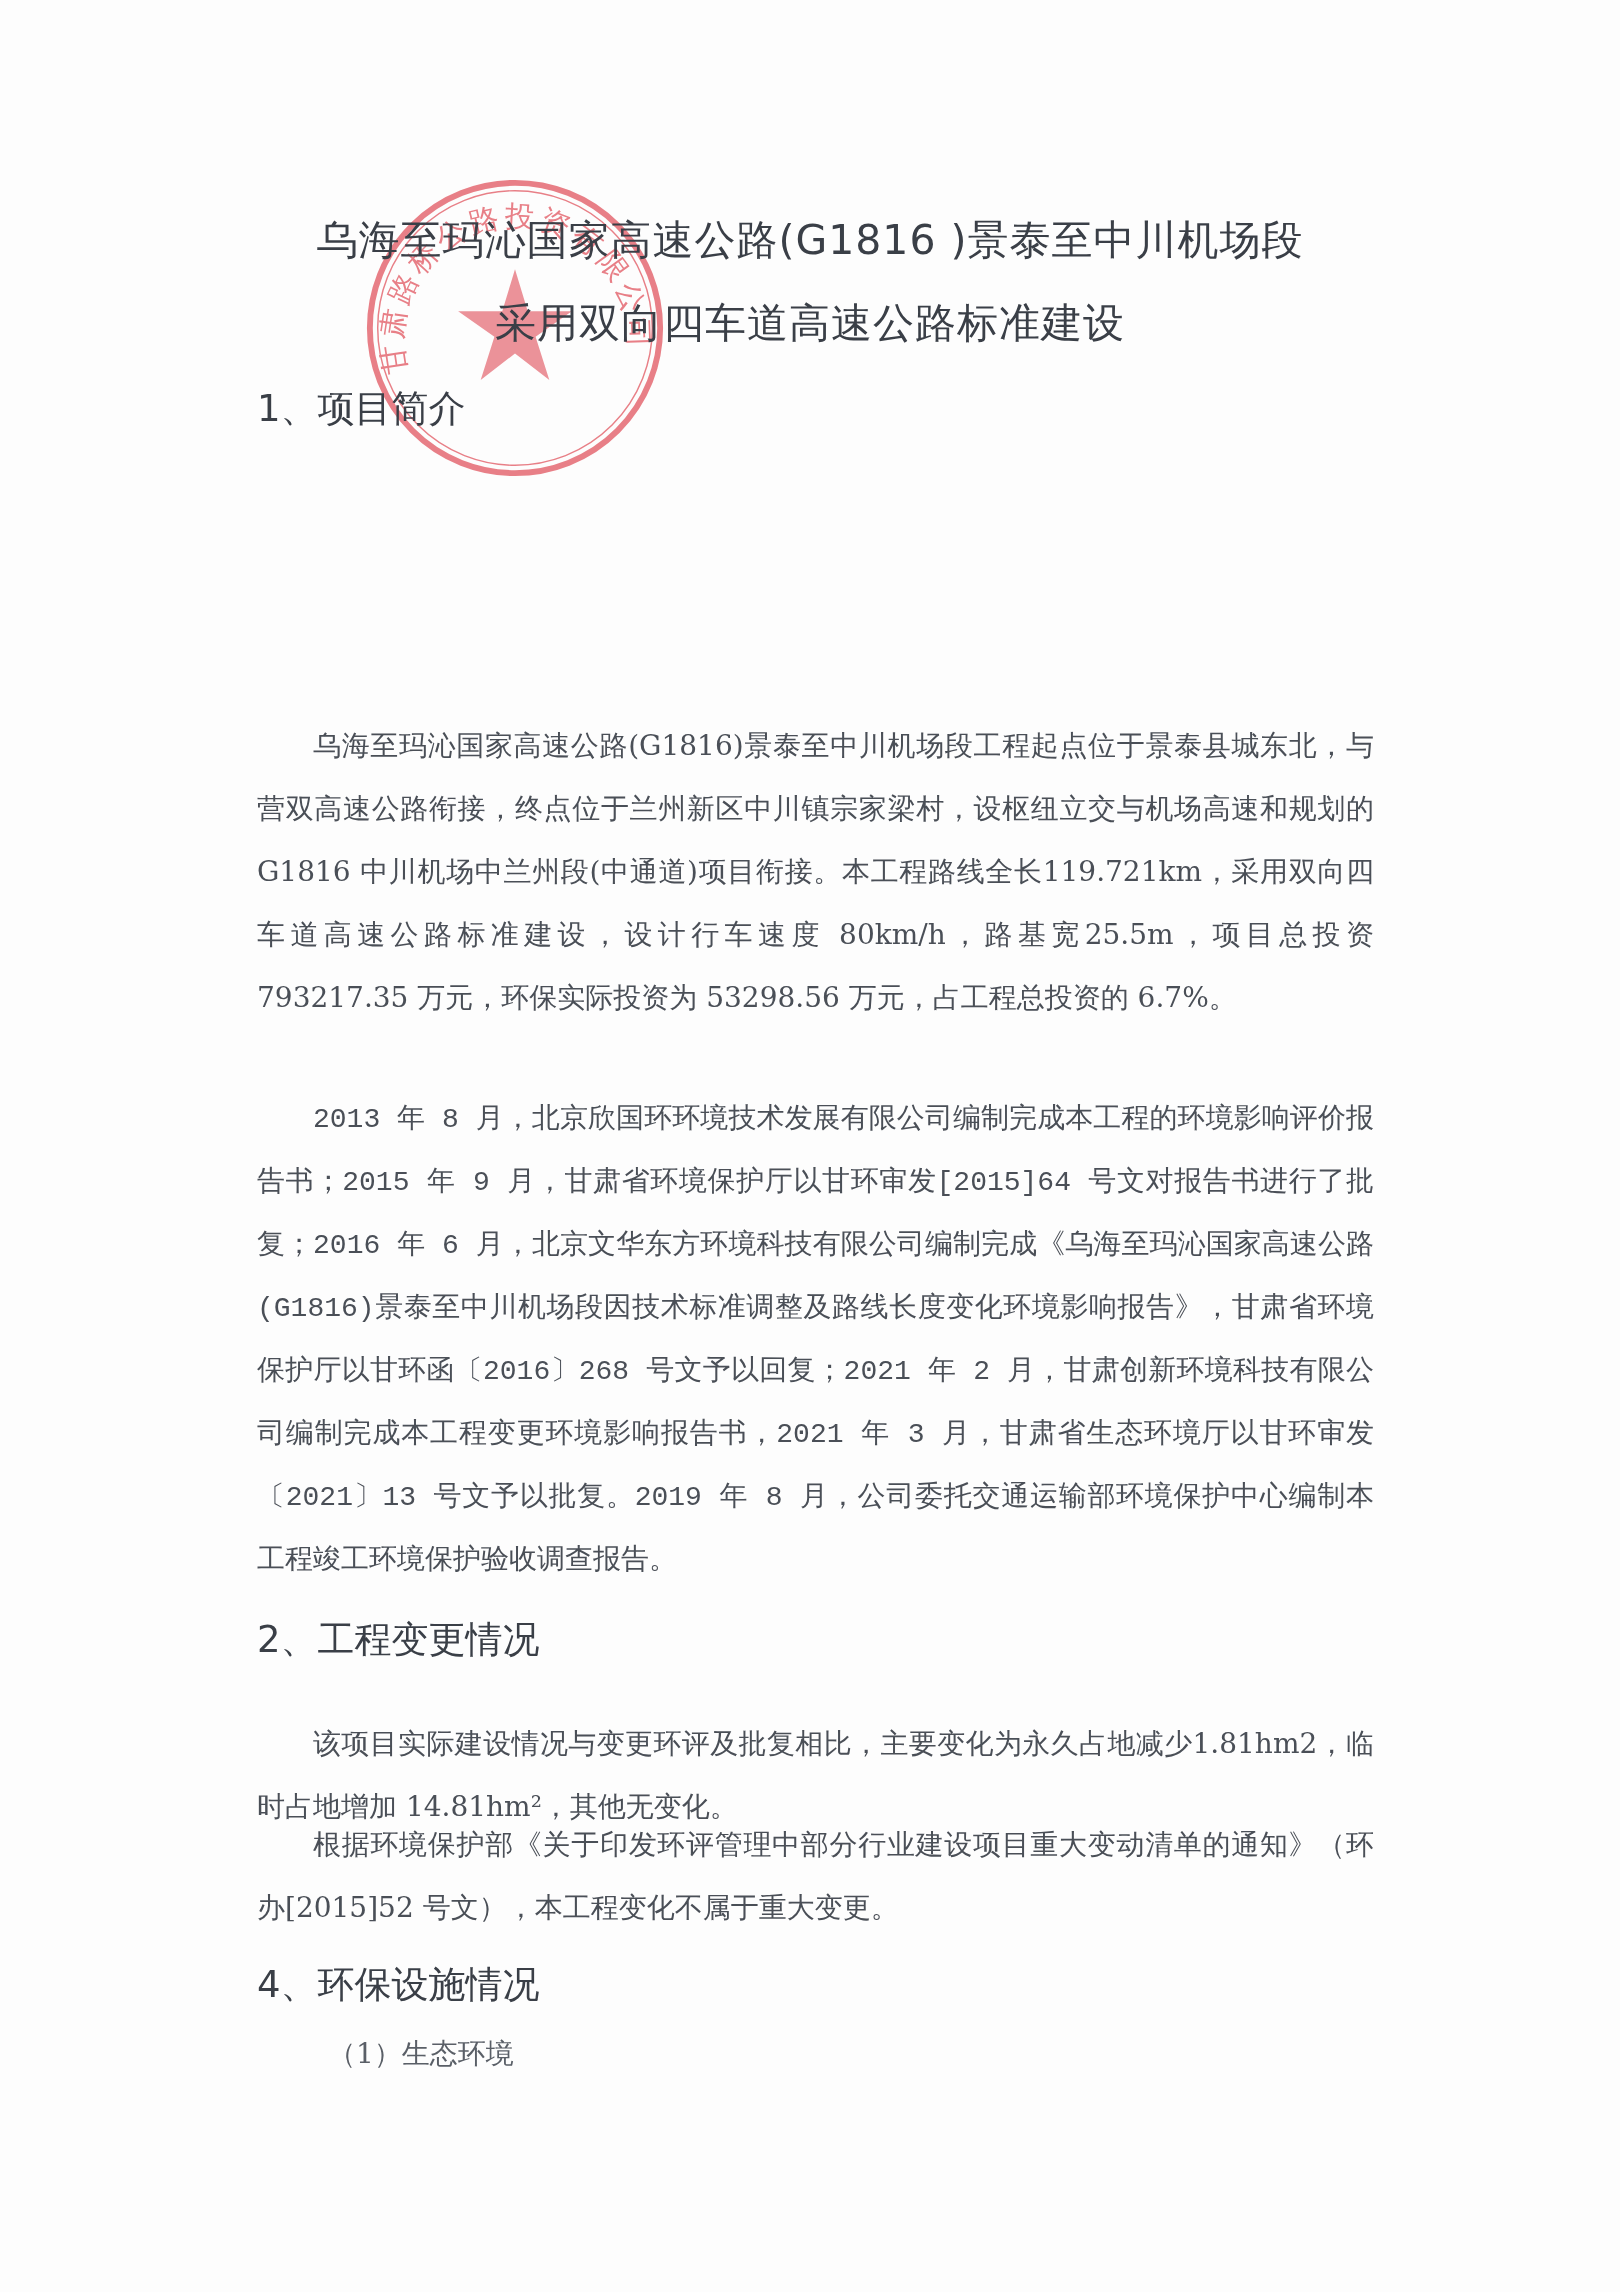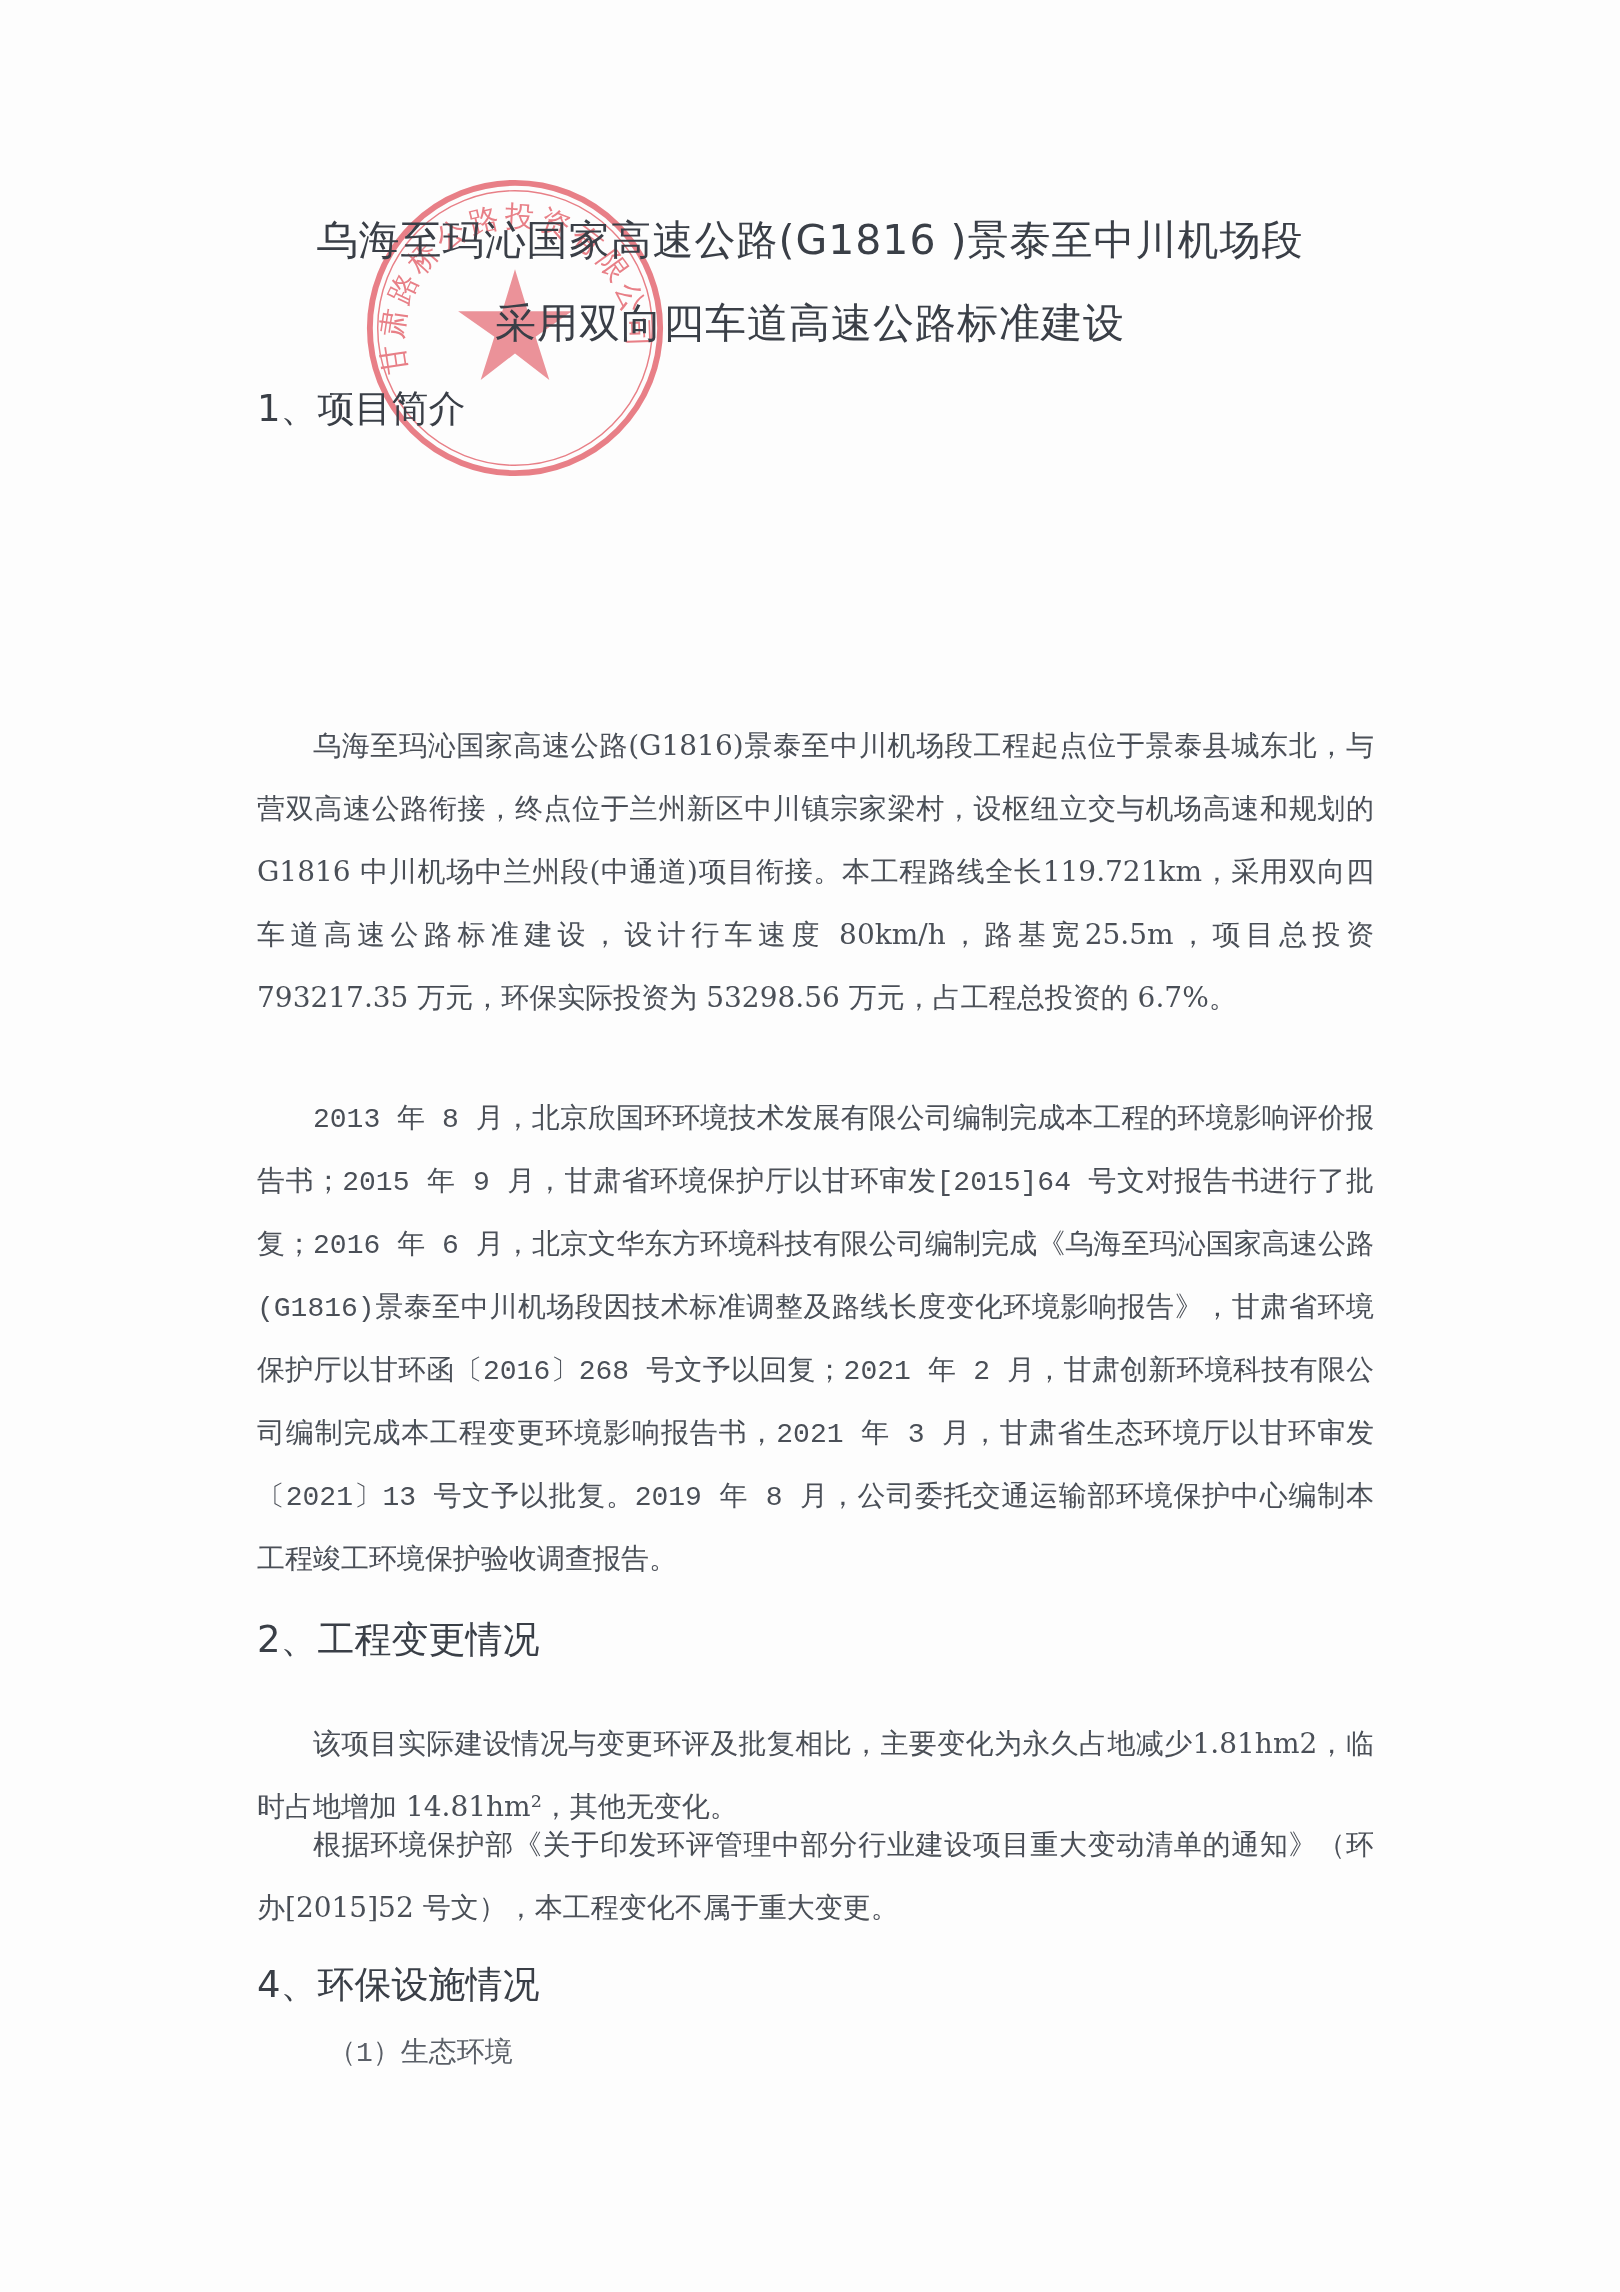--- a/index.html
+++ b/index.html
@@ -53,16 +53,16 @@
   <p class="body-text" style="top:714px;">乌海至玛沁国家高速公路(G1816)景泰至中川机场段工程起点位于景泰县城东北，与营双高速公路衔接，终点位于兰州新区中川镇宗家梁村，设枢纽立交与机场高速和规划的 G1816 中川机场中兰州段(中通道)项目衔接。本工程路线全长119.721km，采用双向四车道高速公路标准建设，设计行车速度 80km/h，路基宽25.5m，项目总投资 793217.35 万元，环保实际投资为 53298.56 万元，占工程总投资的 6.7%。</p>
   <p class="body-text" style="top:1088px;font-family:Liberation Mono, monospace;">2013 年 8 月，北京欣国环环境技术发展有限公司编制完成本工程的环境影响评价报告书；2015 年 9 月，甘肃省环境保护厅以甘环审发[2015]64 号文对报告书进行了批复；2016 年 6 月，北京文华东方环境科技有限公司编制完成《乌海至玛沁国家高速公路(G1816)景泰至中川机场段因技术标准调整及路线长度变化环境影响报告》，甘肃省环境保护厅以甘环函〔2016〕268 号文予以回复；2021 年 2 月，甘肃创新环境科技有限公司编制完成本工程变更环境影响报告书，2021 年 3 月，甘肃省生态环境厅以甘环审发〔2021〕13 号文予以批复。2019 年 8 月，公司委托交通运输部环境保护中心编制本工程竣工环境保护验收调查报告。</p>
 
   <div class="heading" style="top:1615px;">2、工程变更情况</div>
 
   <p class="body-text" style="top:1712px;">该项目实际建设情况与变更环评及批复相比，主要变化为永久占地减少1.81hm2，临时占地增加 14.81hm²，其他无变化。</p>
   <p class="body-text" style="top:1813px;">根据环境保护部《关于印发环评管理中部分行业建设项目重大变动清单的通知》（环办[2015]52 号文），本工程变化不属于重大变更。</p>
 
   <div class="heading" style="top:1960px;">4、环保设施情况</div>
 
-  <div class="sub-item" style="top:2029px;font-family:Liberation Mono, monospace;">（1）生态环境</div>
+  <div class="sub-item" style="top:2029px;">（1）生态环境</div>
 
 </div>
 
 
 </body></html>

